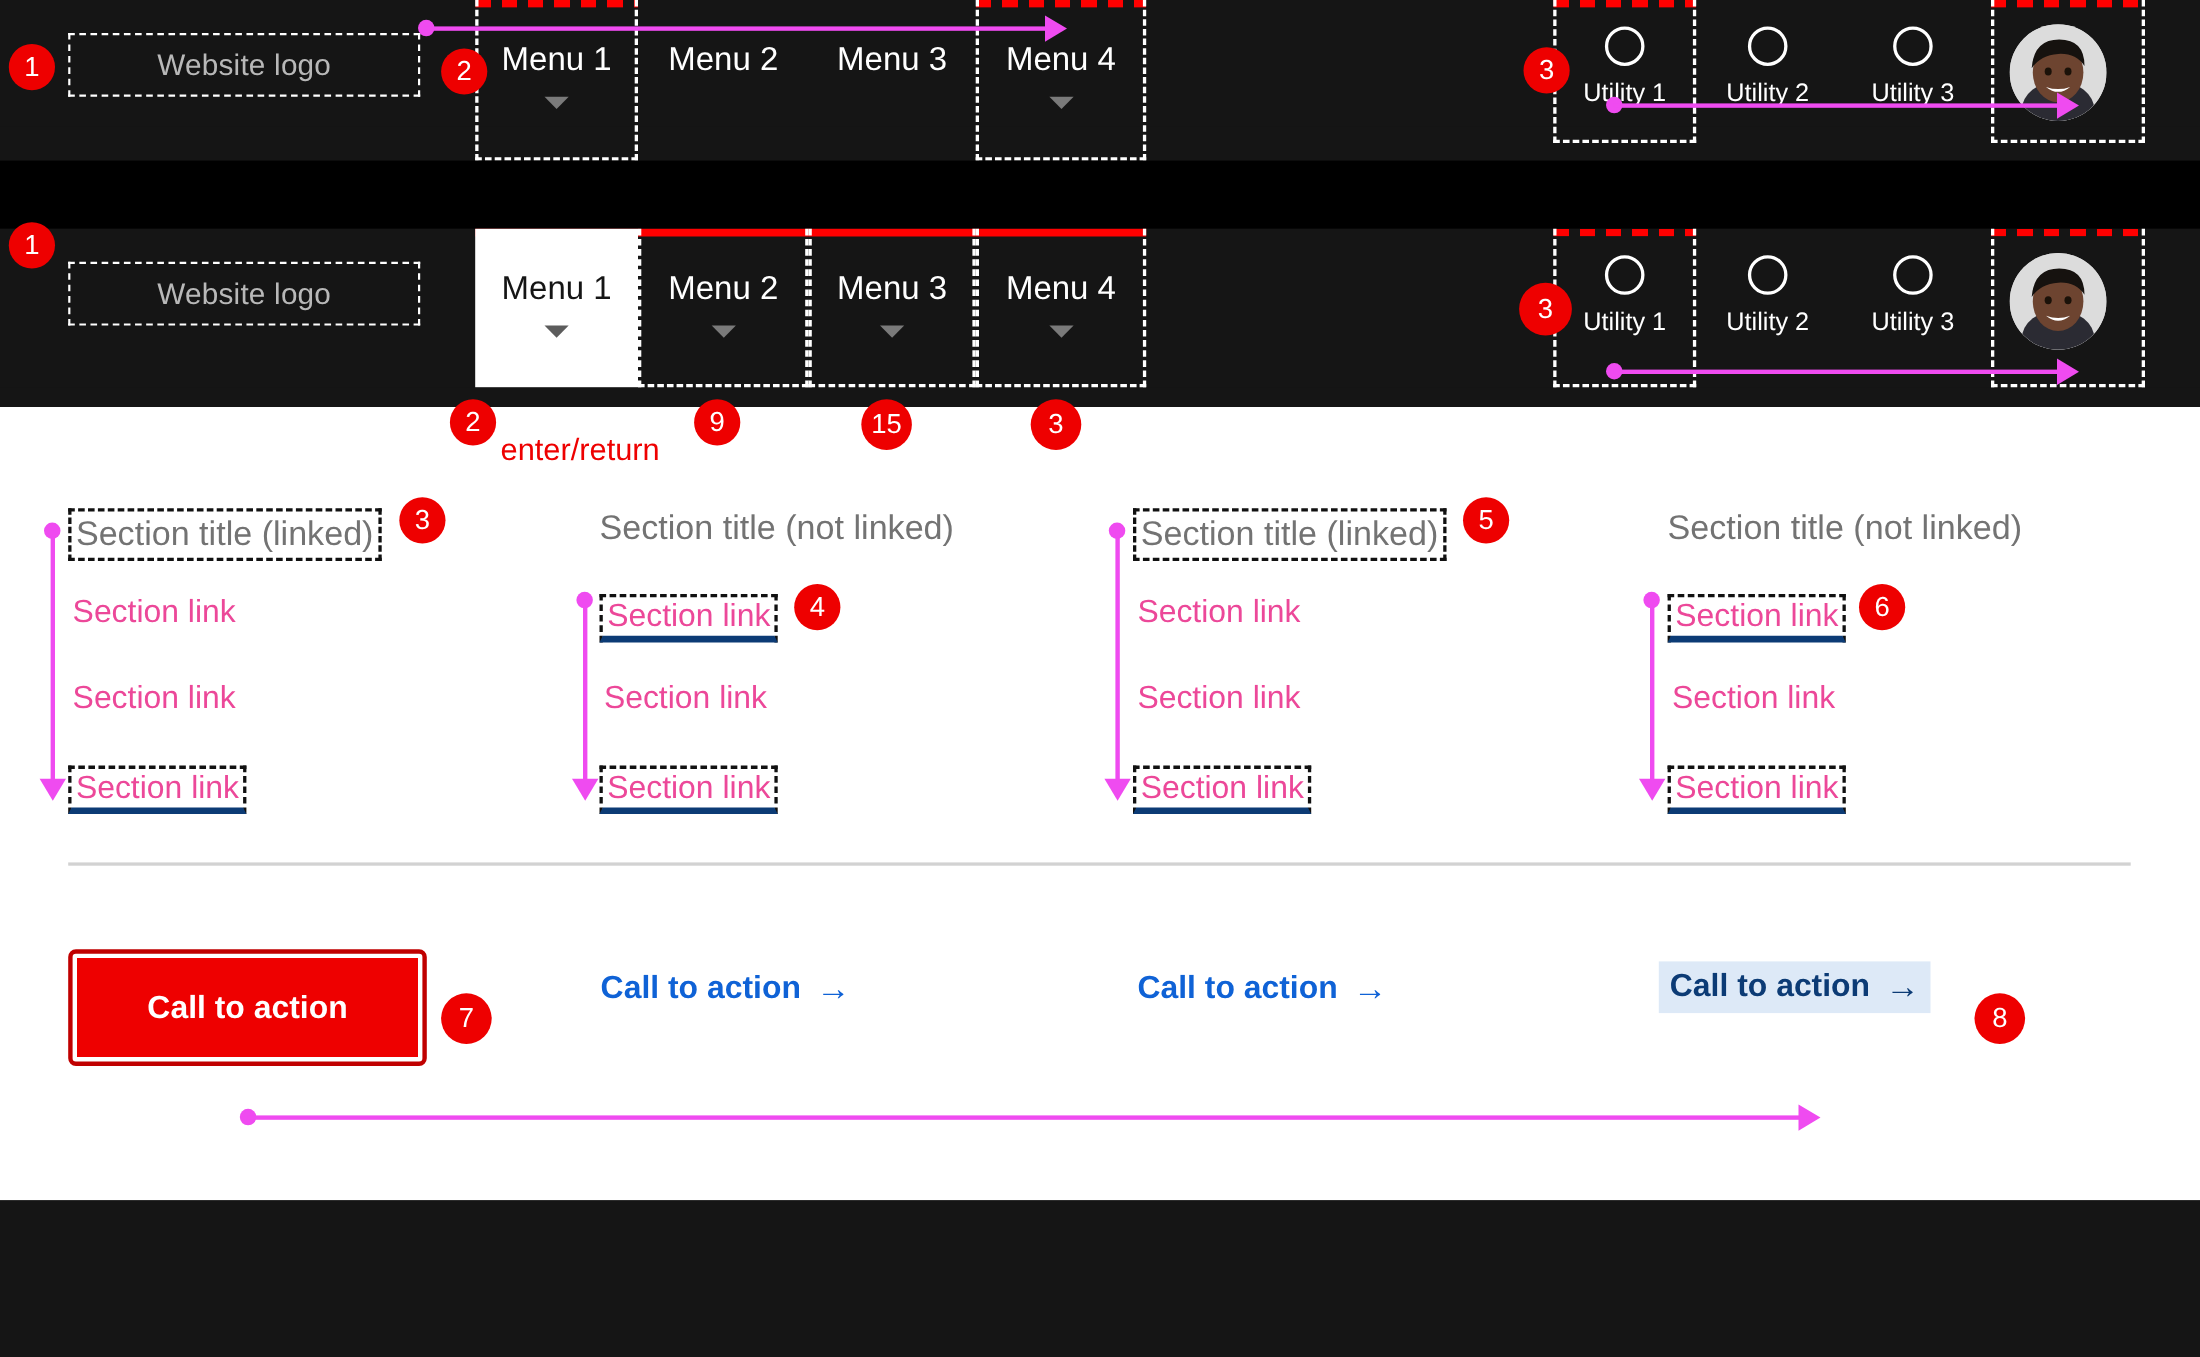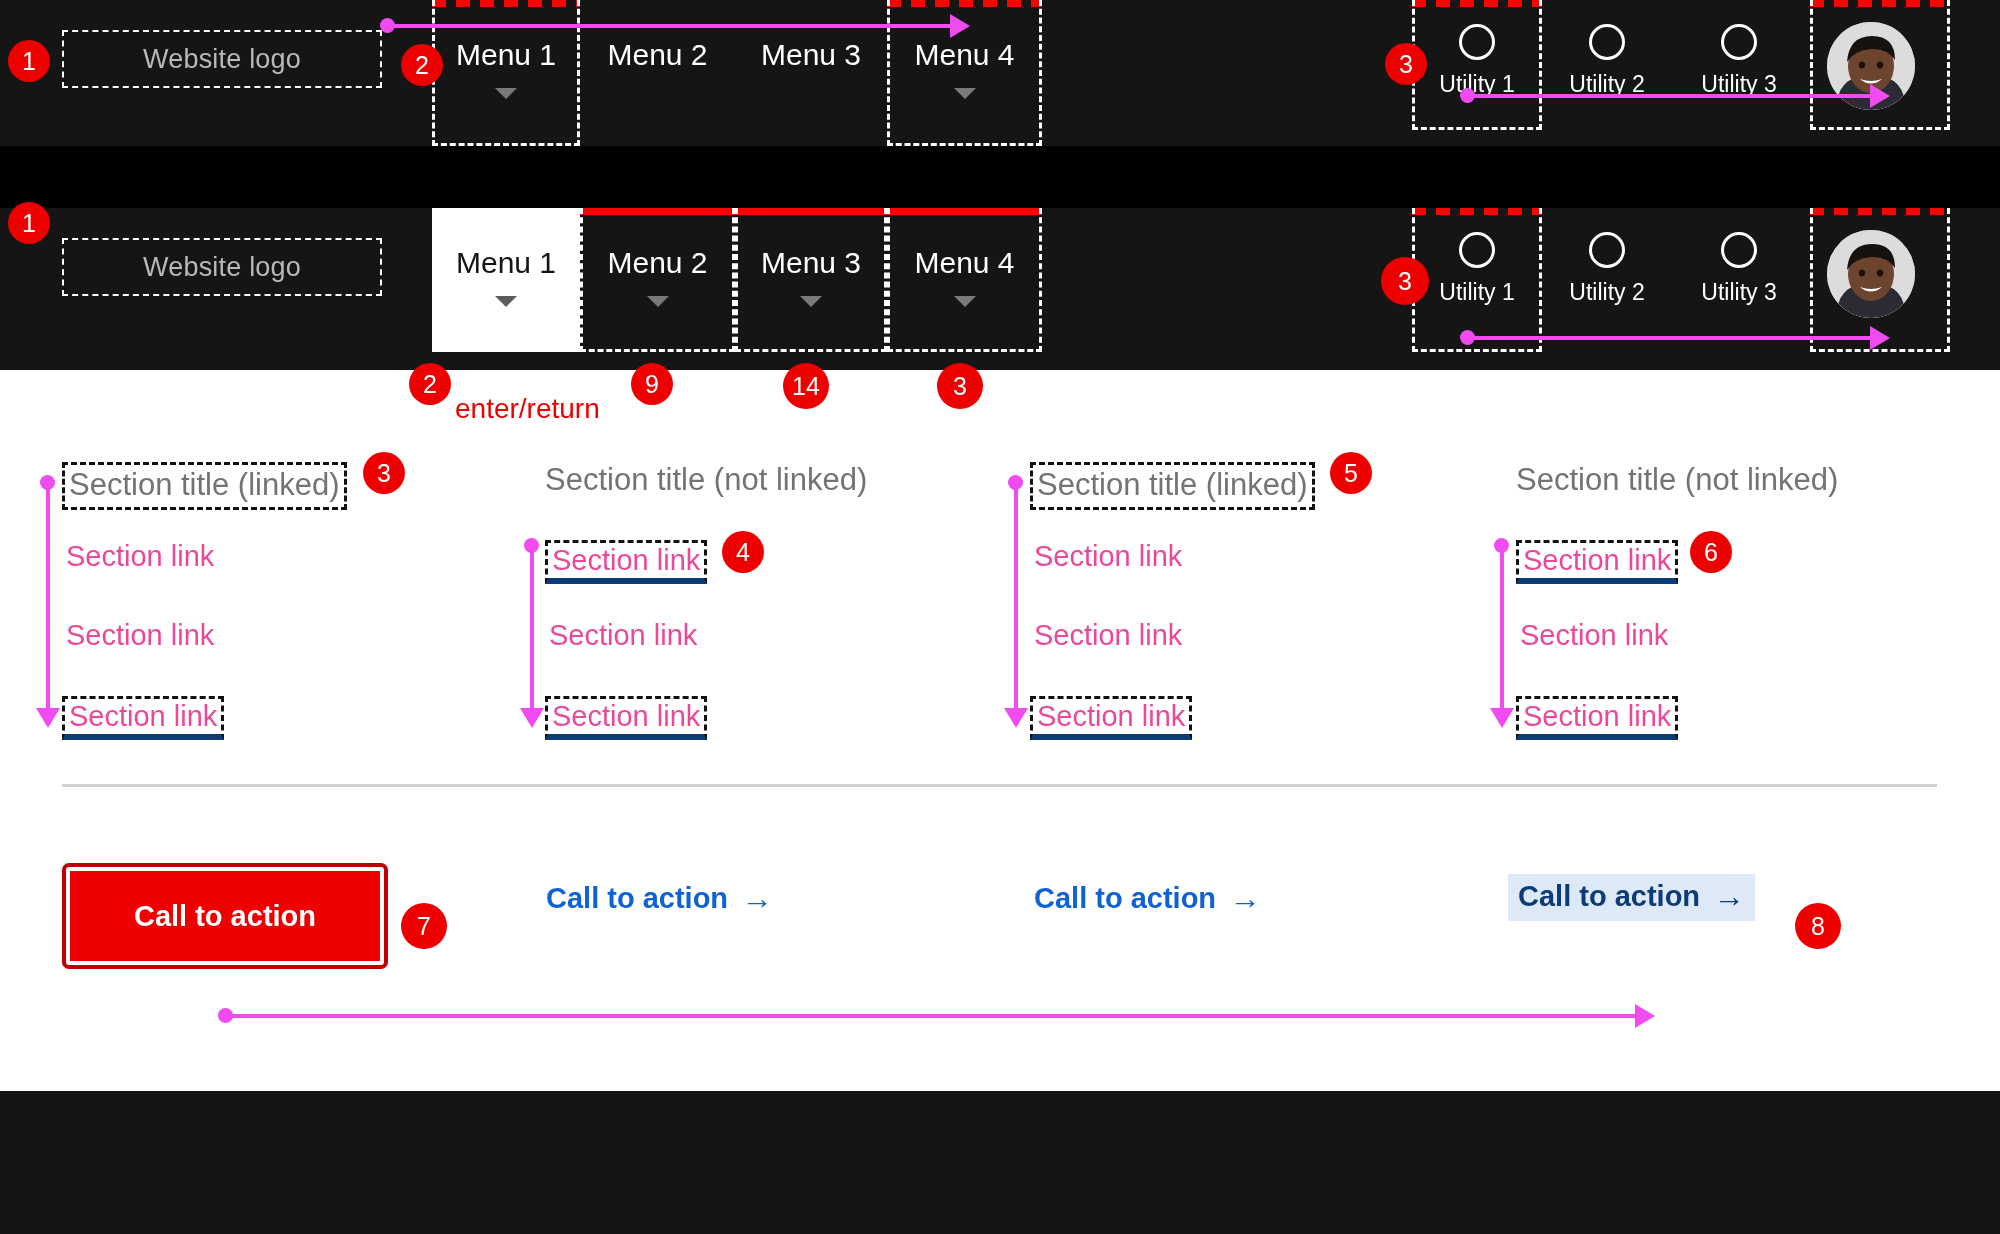--- a/index.html
+++ b/index.html
@@ -370,21 +370,21 @@
 
   <div class="badge" style="left:8px; top:40px; width:42px; height:42px;">1</div>
   <div class="badge" style="left:401px; top:44px; width:42px; height:42px;">2</div>
   <div class="badge" style="left:1385px; top:43px; width:42px; height:42px;">3</div>
 
   <div class="badge" style="left:8px; top:202px; width:42px; height:42px;">1</div>
   <div class="badge" style="left:1381px; top:257px; width:48px; height:48px;">3</div>
 
   <div class="badge" style="left:409px; top:363px; width:42px; height:42px;">2</div>
   <div class="badge" style="left:631px; top:363px; width:42px; height:42px;">9</div>
-  <div class="badge" style="left:783px; top:363px; width:46px; height:46px;">14</div>
+  <div class="badge" style="left:783px; top:363px; width:46px; height:46px;">15</div>
   <div class="badge" style="left:937px; top:363px; width:46px; height:46px;">3</div>
 
   <div class="badge" style="left:363px; top:452px; width:42px; height:42px;">3</div>
   <div class="badge" style="left:722px; top:531px; width:42px; height:42px;">4</div>
   <div class="badge" style="left:1330px; top:452px; width:42px; height:42px;">5</div>
   <div class="badge" style="left:1690px; top:531px; width:42px; height:42px;">6</div>
 
   <div class="badge" style="left:401px; top:903px; width:46px; height:46px;">7</div>
   <div class="badge" style="left:1795px; top:903px; width:46px; height:46px;">8</div>
 

